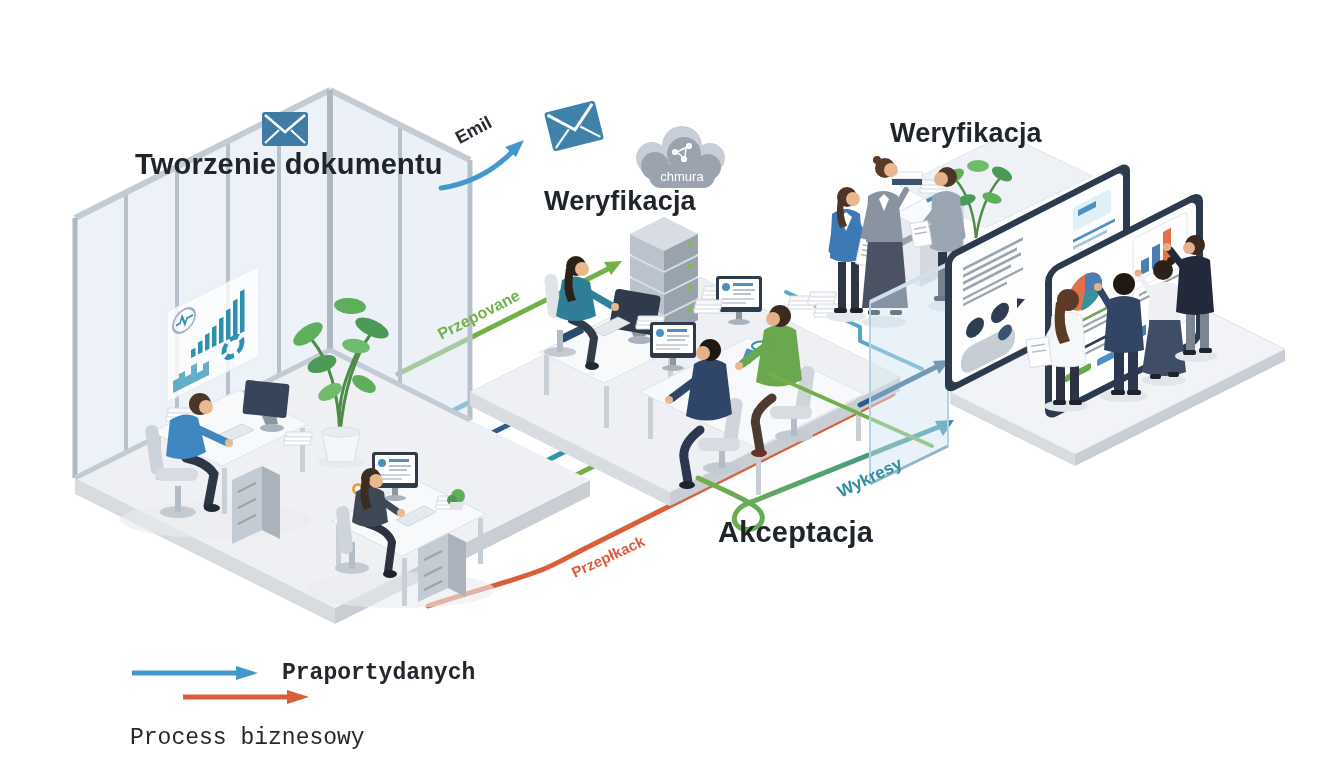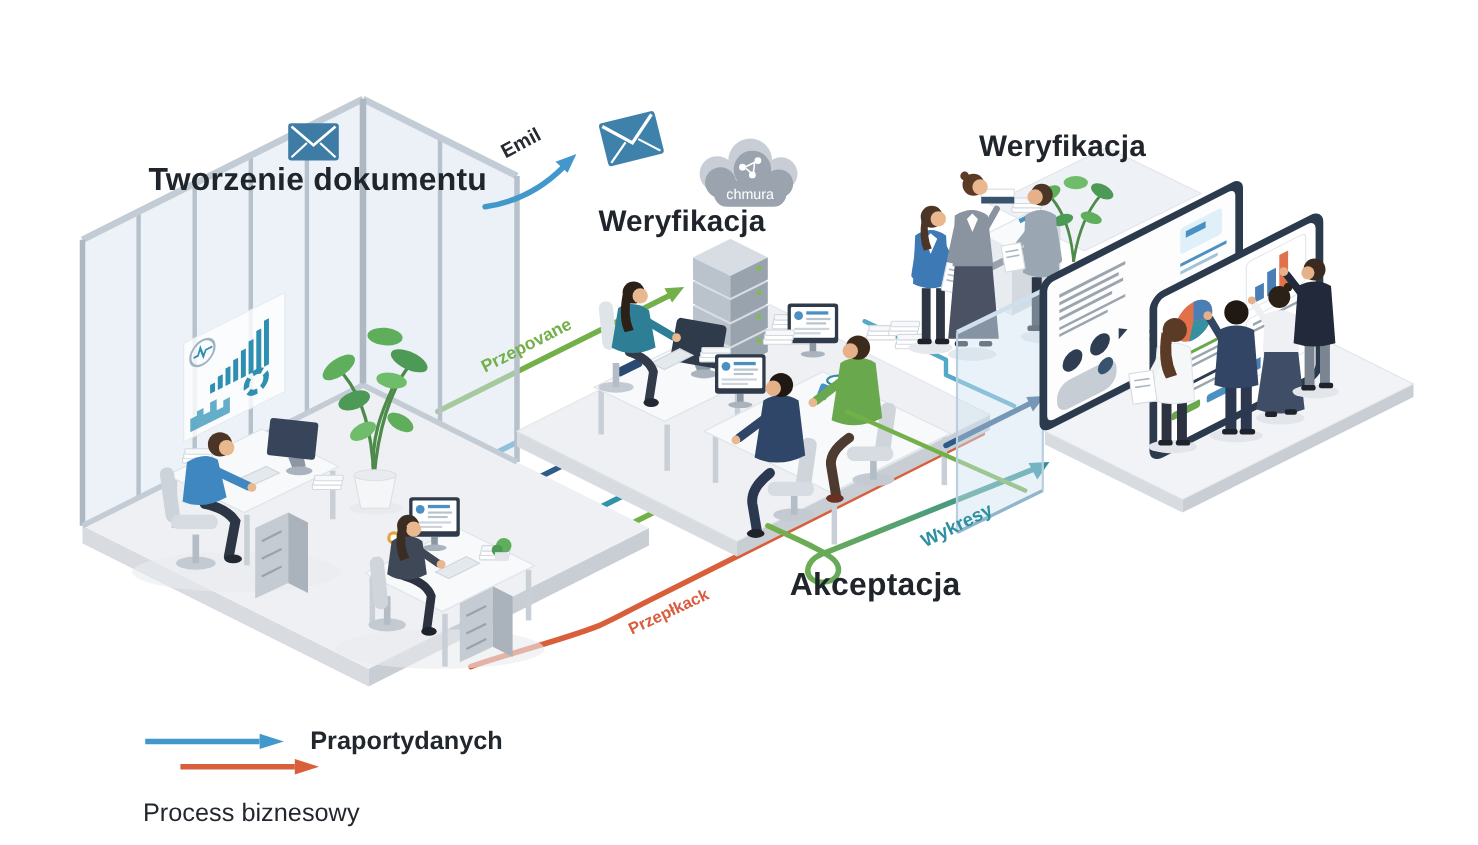--- a/index.html
+++ b/index.html
@@ -18,21 +18,21 @@
   #lbl-email{left:452px;top:130px;font-size:18px;font-weight:600;color:#262b31;
              transform:rotate(-28deg);transform-origin:left top;}
   #lbl-przepovane{left:424px;top:306px;width:110px;text-align:center;color:#74b04a;
              transform:rotate(-27deg);}
   #lbl-wykresy{left:818px;top:468px;width:104px;text-align:center;color:#2e8fa0;font-size:17px;
              transform:rotate(-26deg);}
   #lbl-przeplkack{left:556px;top:548px;width:104px;text-align:center;color:#d85c3d;font-size:15px;
              transform:rotate(-25deg);}
   #lbl-chmura{left:650px;top:169px;width:64px;text-align:center;color:#ffffff;
              font-weight:normal;font-size:13px;}
-  .legend-row{position:absolute;display:flex;align-items:center;gap:20px;}
+  .legend-row{position:absolute;display:flex;align-items:center;gap:20px;font-family:Liberation Mono, monospace;}
   #legend-row-1{left:130px;top:660px;}
   #legend-row-2{left:130px;top:689px;flex-direction:column;}
   .legend-label{font-size:23px;color:#22272e;}
   #legend-label-1{font-weight:bold;}
 </style>
 </head>
 <body>
 
 <div id="canvas">
 

